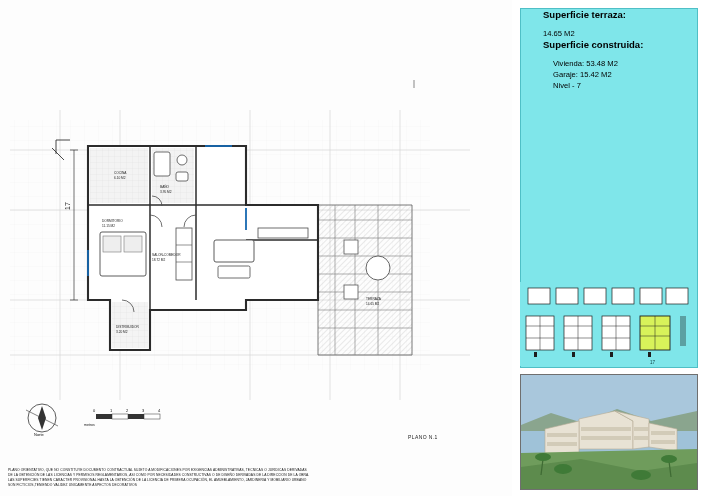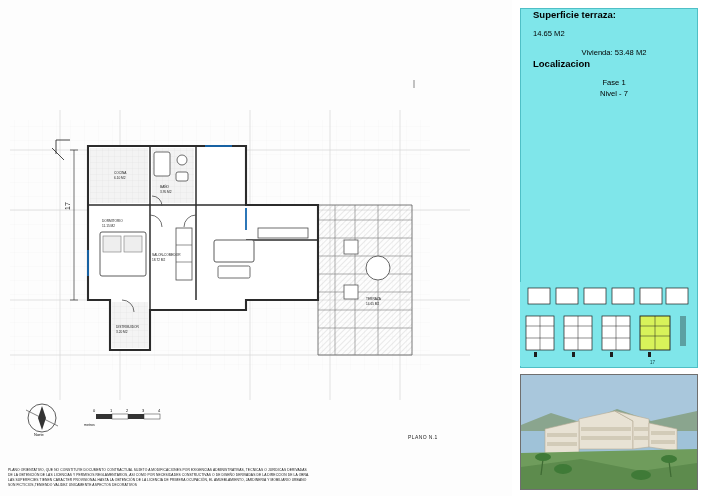--- a/index.html
+++ b/index.html
@@ -30,26 +30,26 @@
     position:absolute;left:408px;bottom:56px;
     font-size:5px;color:#222;letter-spacing:.4px;
   }
 
   
   .panel{
     position:absolute;left:520px;top:8px;width:176px;height:358px;
     background:#7fe6ea;
     border:1px solid #4fbfc6;
   }
-  .panel .block{padding:0 12px;}
+  .panel .block{padding:0 22px;}
   .panel h2{
     margin:0;font-size:9.5px;font-weight:bold;color:#000;
   }
   .panel .row{font-size:7.6px;color:#000;line-height:1.45;}
-  .panel .indent{padding-left:10px;text-align:center;}
+  .panel .indent{padding-left:10px;}
   .pad-t-26{padding-top:26px;}
   .pad-t-8{padding-top:8px;}
 
   .key-plan{
     position:absolute;left:520px;top:282px;width:176px;height:84px;
     background:#7fe6ea;
     overflow:hidden;
   }
 
   
@@ -232,26 +232,26 @@
   </div>
 
   <div class="panel">
 
     <div class="block pad-t-26">
       <h2>Superficie terraza:</h2>
       <div class="row pad-t-8">14.65 M2</div>
     </div>
 
     <div class="block pad-t-26">
+      <h2>Superficie construida:</h2>
       <div class="row indent pad-t-8">Vivienda:  53.48 M2</div>
+      <div class="row indent">Garaje:    15.42 M2</div>
     </div>
 
     <div class="block pad-t-26">
-      <h2>Localizacion</h2>
-      <div class="row indent pad-t-8">Fase 1</div>
       <div class="row indent">Nivel - 7</div>
     </div>
   </div>
 
   <div class="key-plan">
     <svg viewBox="0 0 176 84" width="176" height="84">
       <g stroke="#1d1d1d" stroke-width="0.7" fill="#ffffff">
 
         <rect x="8" y="6" width="22" height="16"></rect>
         <rect x="36" y="6" width="22" height="16"></rect>

